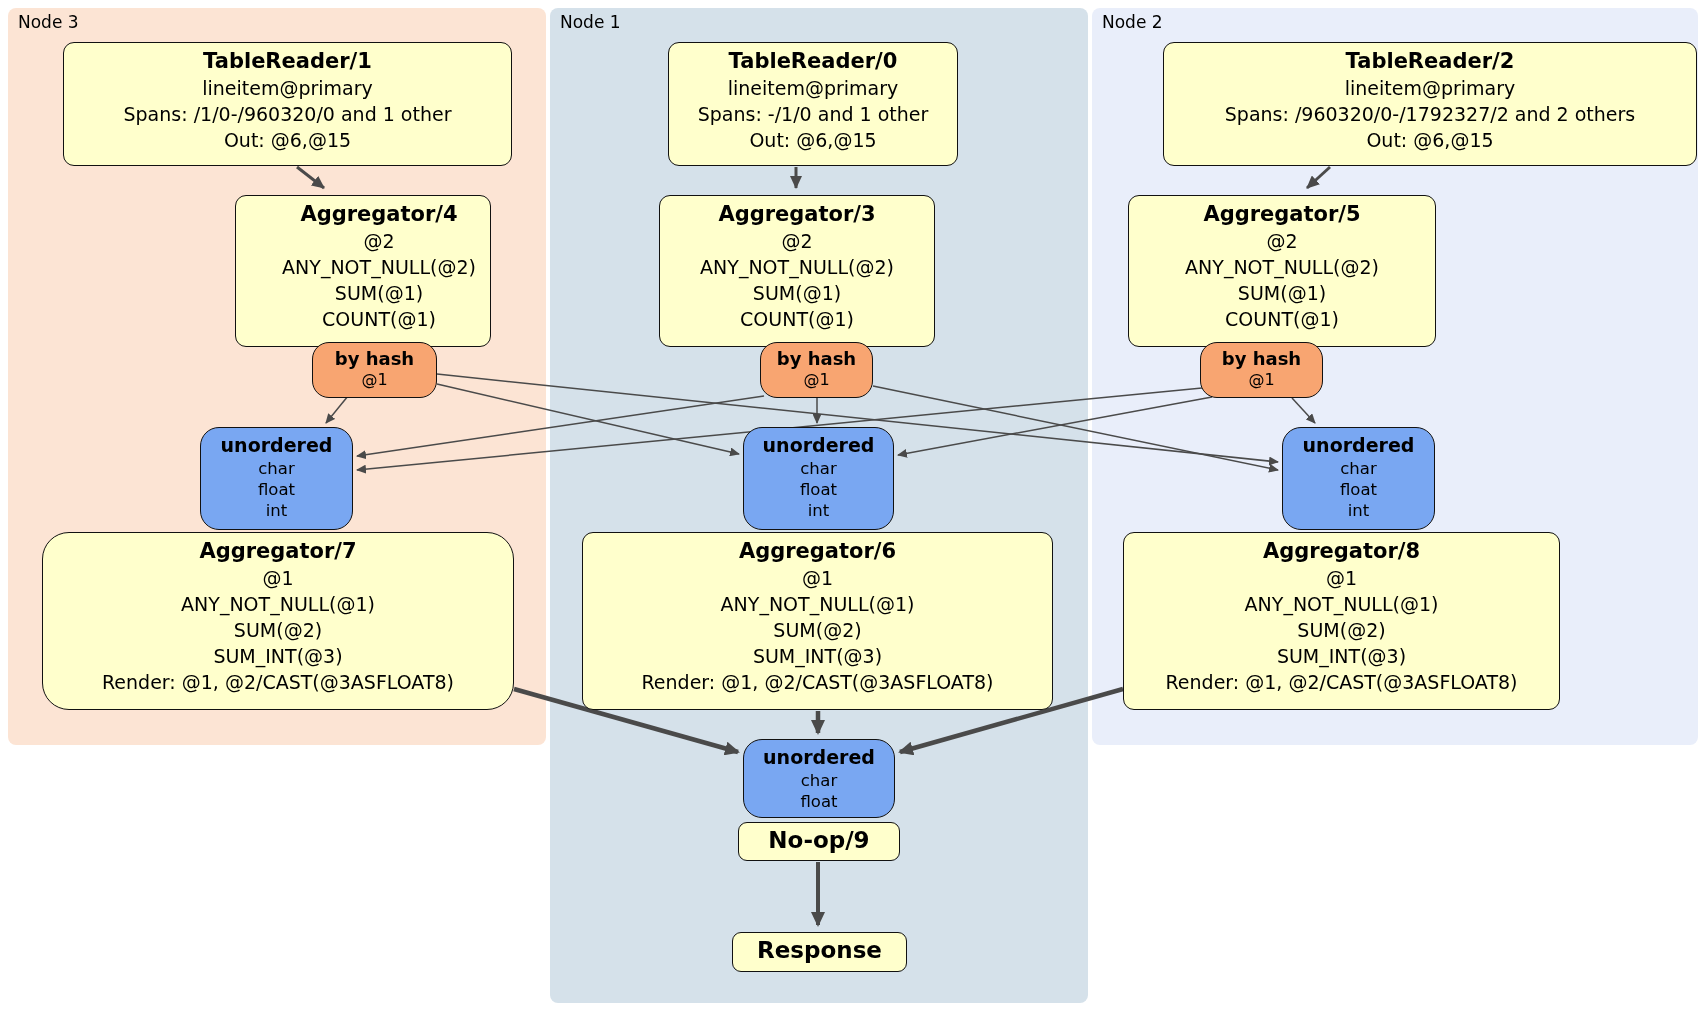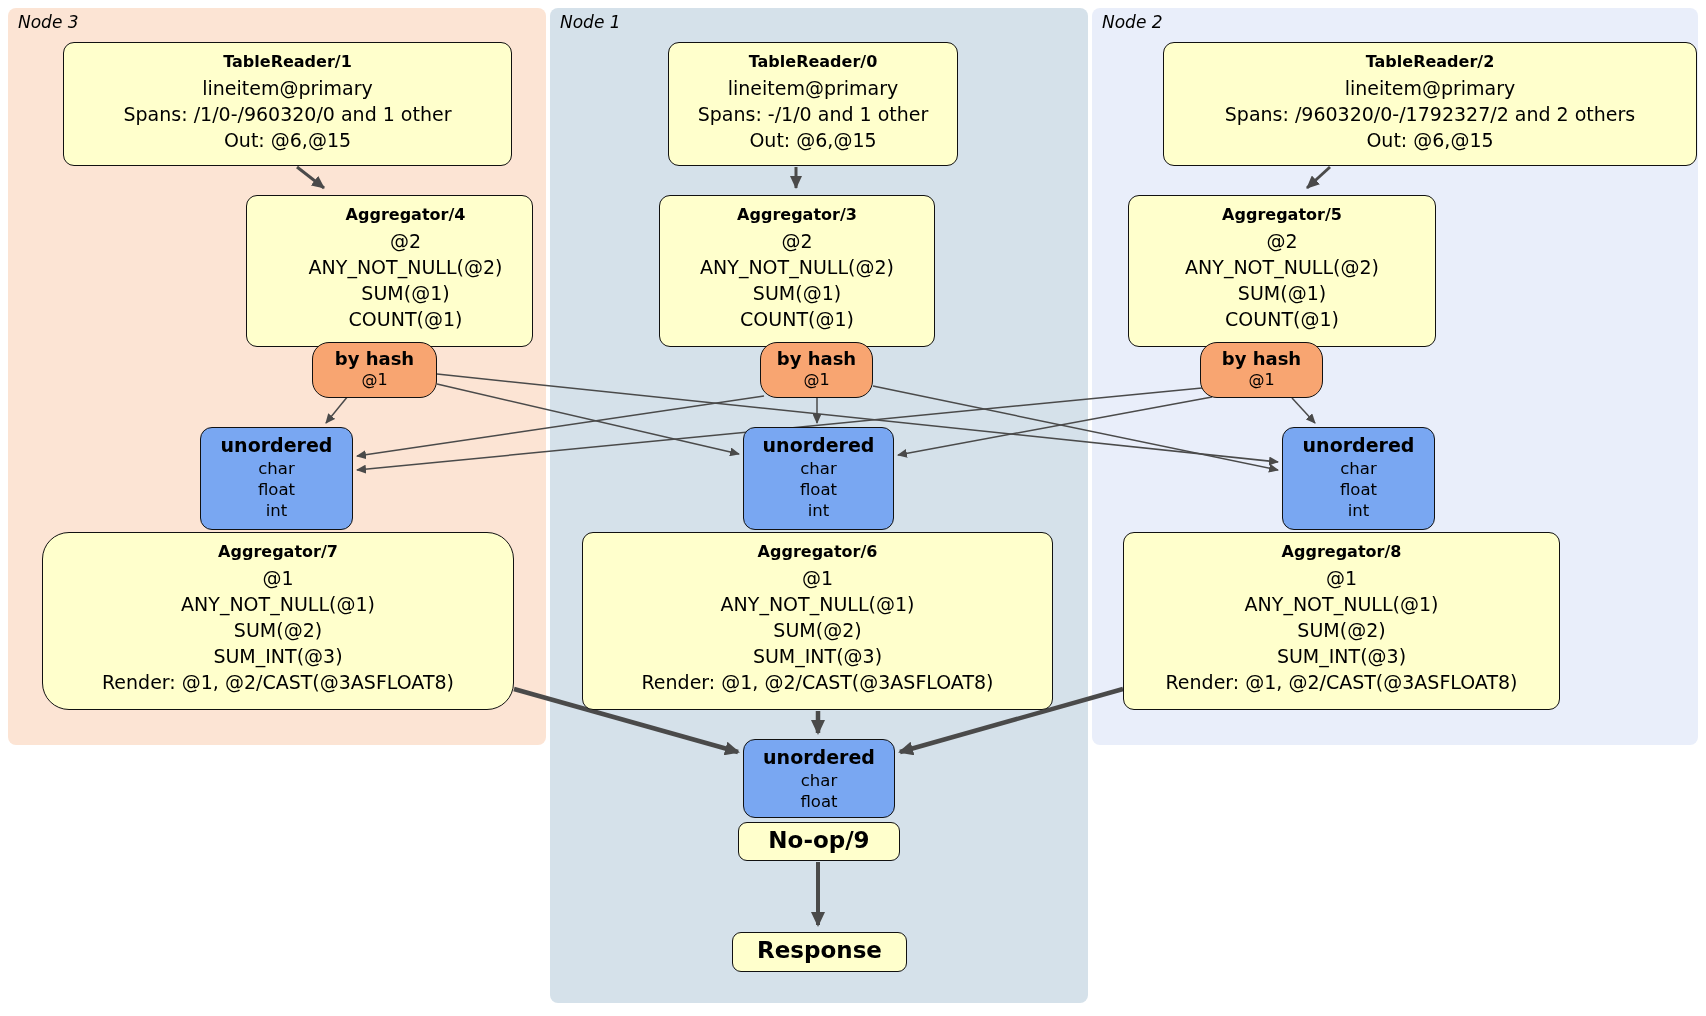--- a/index.html
+++ b/index.html
@@ -7,53 +7,52 @@
     position:relative;
     width:1706px;height:1016px;
     font-family:"DejaVu Sans","Liberation Sans",sans-serif;
     color:#000;
     overflow:hidden;
     background:#ffffff;
   }
   .region{
     position:absolute;
     border-radius:8px;
-    font-style:italic;
   }
   .region-label{
     position:absolute;
     left:10px;top:4px;
     font-size:17px;
     color:#000;
   }
   svg.edges{position:absolute;left:0;top:0;z-index:2;}
   .box{
     position:absolute;
     z-index:3;
     box-sizing:border-box;
     text-align:center;
     border:1.7px solid #111111;
   }
   .op{
     background:#ffffcc;
     border-radius:11px;
     padding-top:5px;
   }
-  .op .t{font-size:16px;font-weight:bold;line-height:27px;}
+  .op .t{font-size:21px;font-weight:bold;line-height:27px;}
   .op .ls div{font-size:19px;line-height:26px;white-space:nowrap;}
   .router{
     background:#f8a571;
     border-radius:17px;
     padding-top:4px;
   }
   .router .t{font-size:18px;font-weight:bold;line-height:23px;}
   .router .ls div{font-size:16px;line-height:20px;}
   .sync{
     background:#79a7f2;
-    border-radius:12px;
+    border-radius:19px;
     padding-top:5px;
   }
   .sync .t{font-size:19px;font-weight:bold;line-height:25px;}
   .sync .ls div{font-size:16.5px;line-height:21px;}
   .plain{
     background:#ffffcc;
     border-radius:9px;
   }
   .plain .t{font-size:23px;font-weight:bold;}
   #noop .t{line-height:34px;}
@@ -111,21 +110,21 @@
   </svg>
 
   <div class="box op" style="left:63px;top:42px;width:449px;height:124px;">
     <div class="t">TableReader/1</div>
     <div class="ls">
         <div>lineitem@primary</div>
         <div>Spans: /1/0-/960320/0 and 1 other</div>
         <div>Out: @6,@15</div>
       </div>
   </div>
-  <div class="box op" style="left:246px;top:195px;width:287px;height:152px;padding-left:32px;">
+  <div class="box op" style="left:235px;top:195px;width:256px;height:152px;padding-left:32px;">
     <div class="t">Aggregator/4</div>
     <div class="ls">
         <div>@2</div>
         <div>ANY_NOT_NULL(@2)</div>
         <div>SUM(@1)</div>
         <div>COUNT(@1)</div>
       </div>
   </div>
   <div class="box router" style="left:312px;top:342px;width:125px;height:56px;">
     <div class="t">by hash</div>

